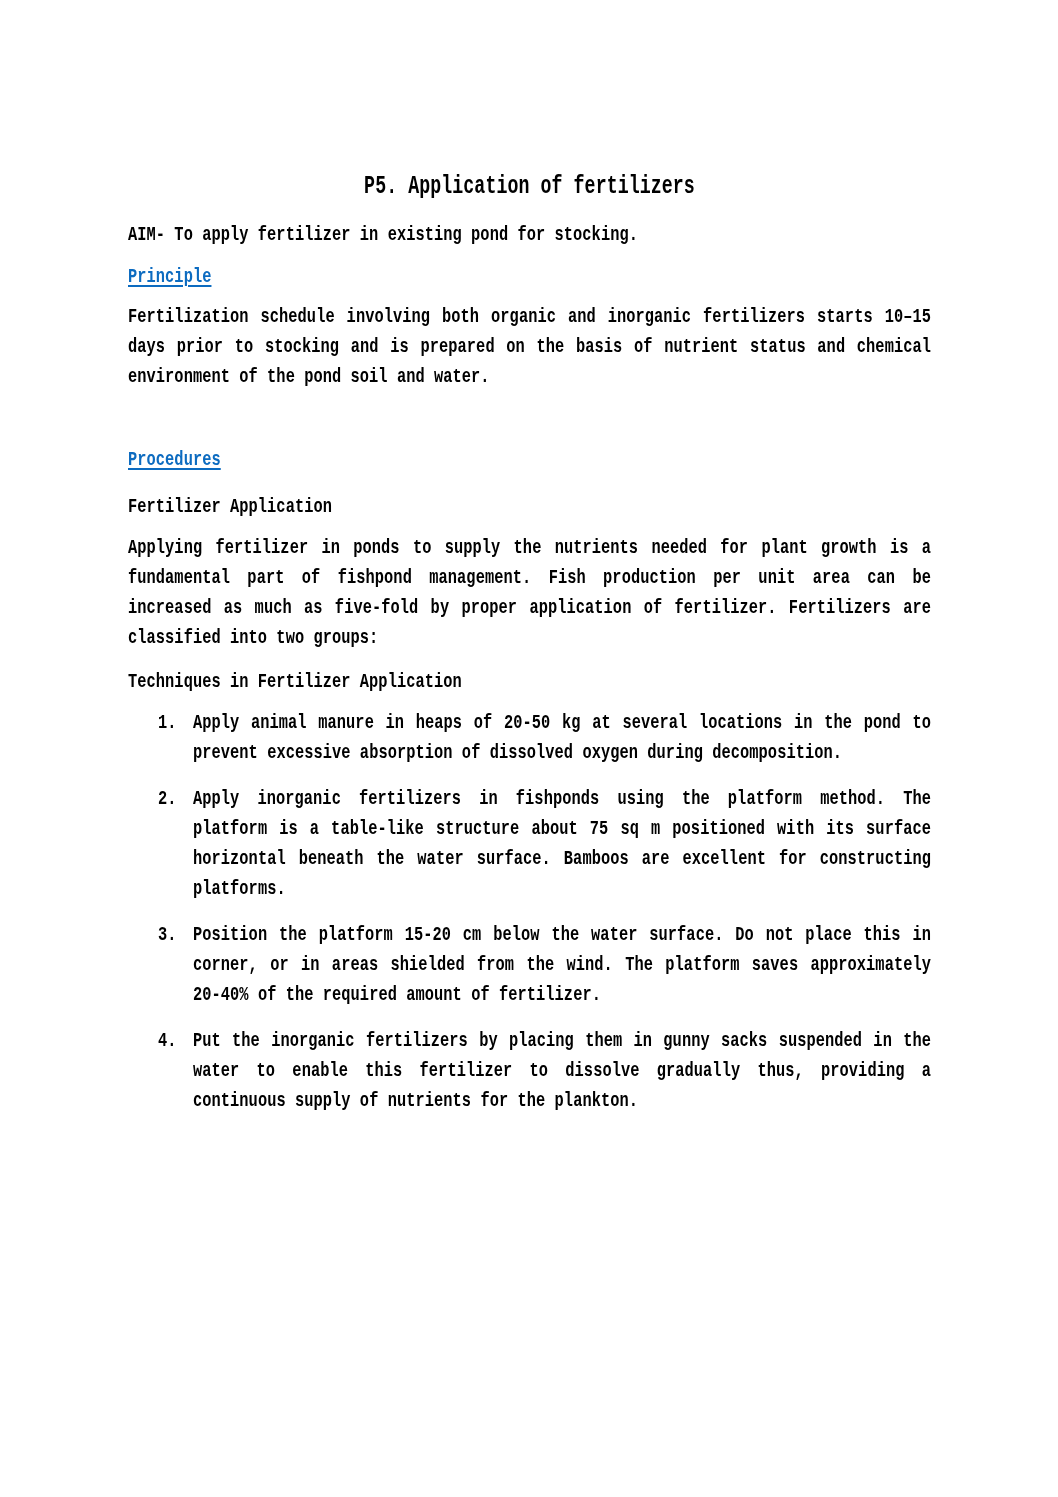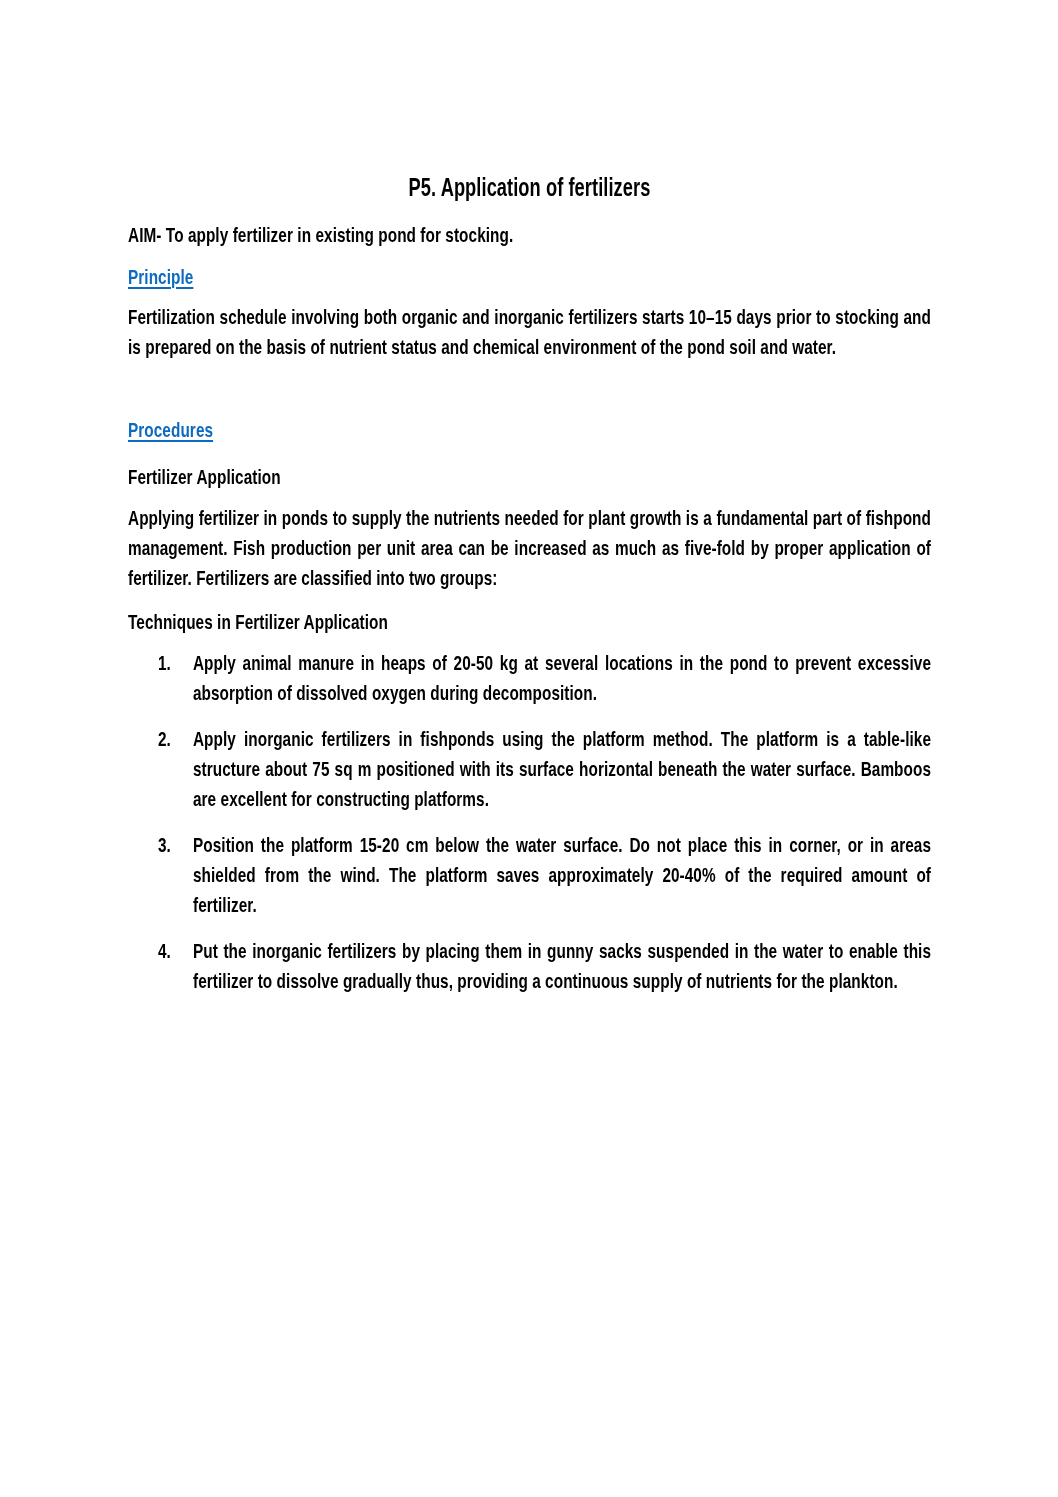--- a/index.html
+++ b/index.html
@@ -6,21 +6,21 @@
     margin: 0;
     padding: 0;
     background: #ffffff;
   }
   .page {
     position: relative;
     width: 1058px;
     height: 1497px;
     background: #ffffff;
     overflow: hidden;
-    font-family: Liberation Sans, sans-serif;
+    font-family: Liberation Mono, monospace;
     color: #000000;
   }
   
   .content {
     position: absolute;
     left: 128px;
     top: 170px;
     width: 1100px;
     transform: scaleX(0.73);
     transform-origin: 0 0;

